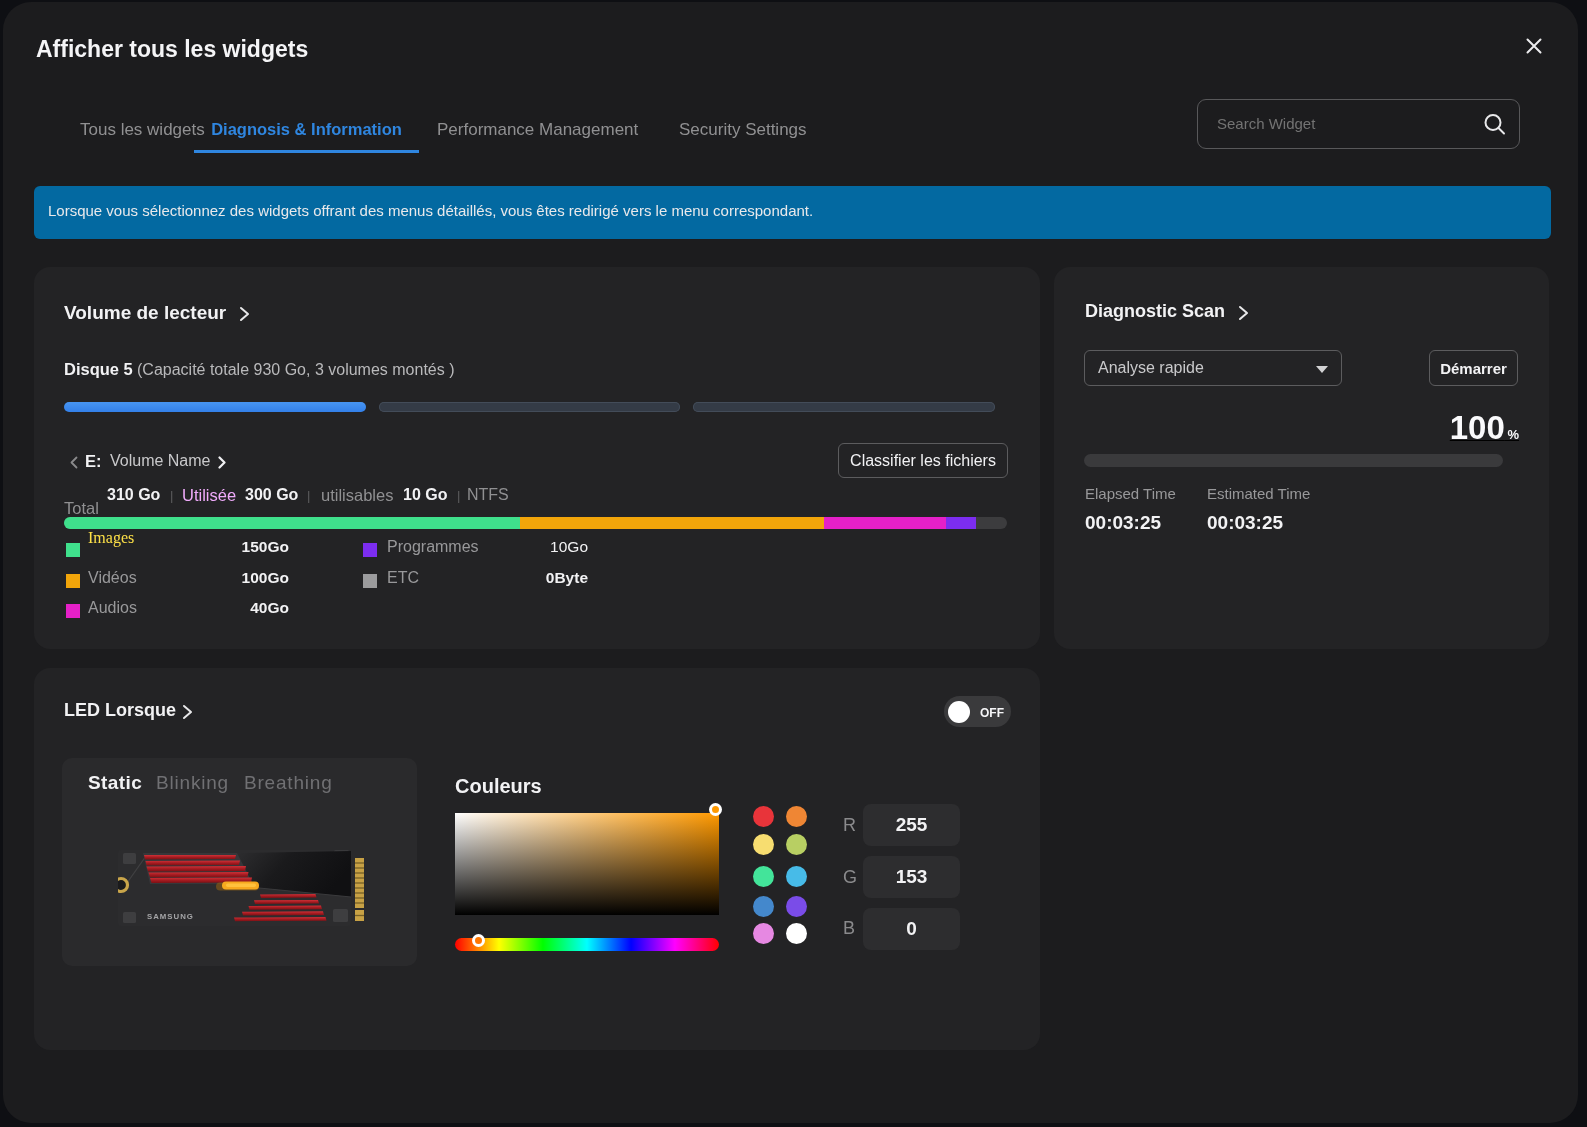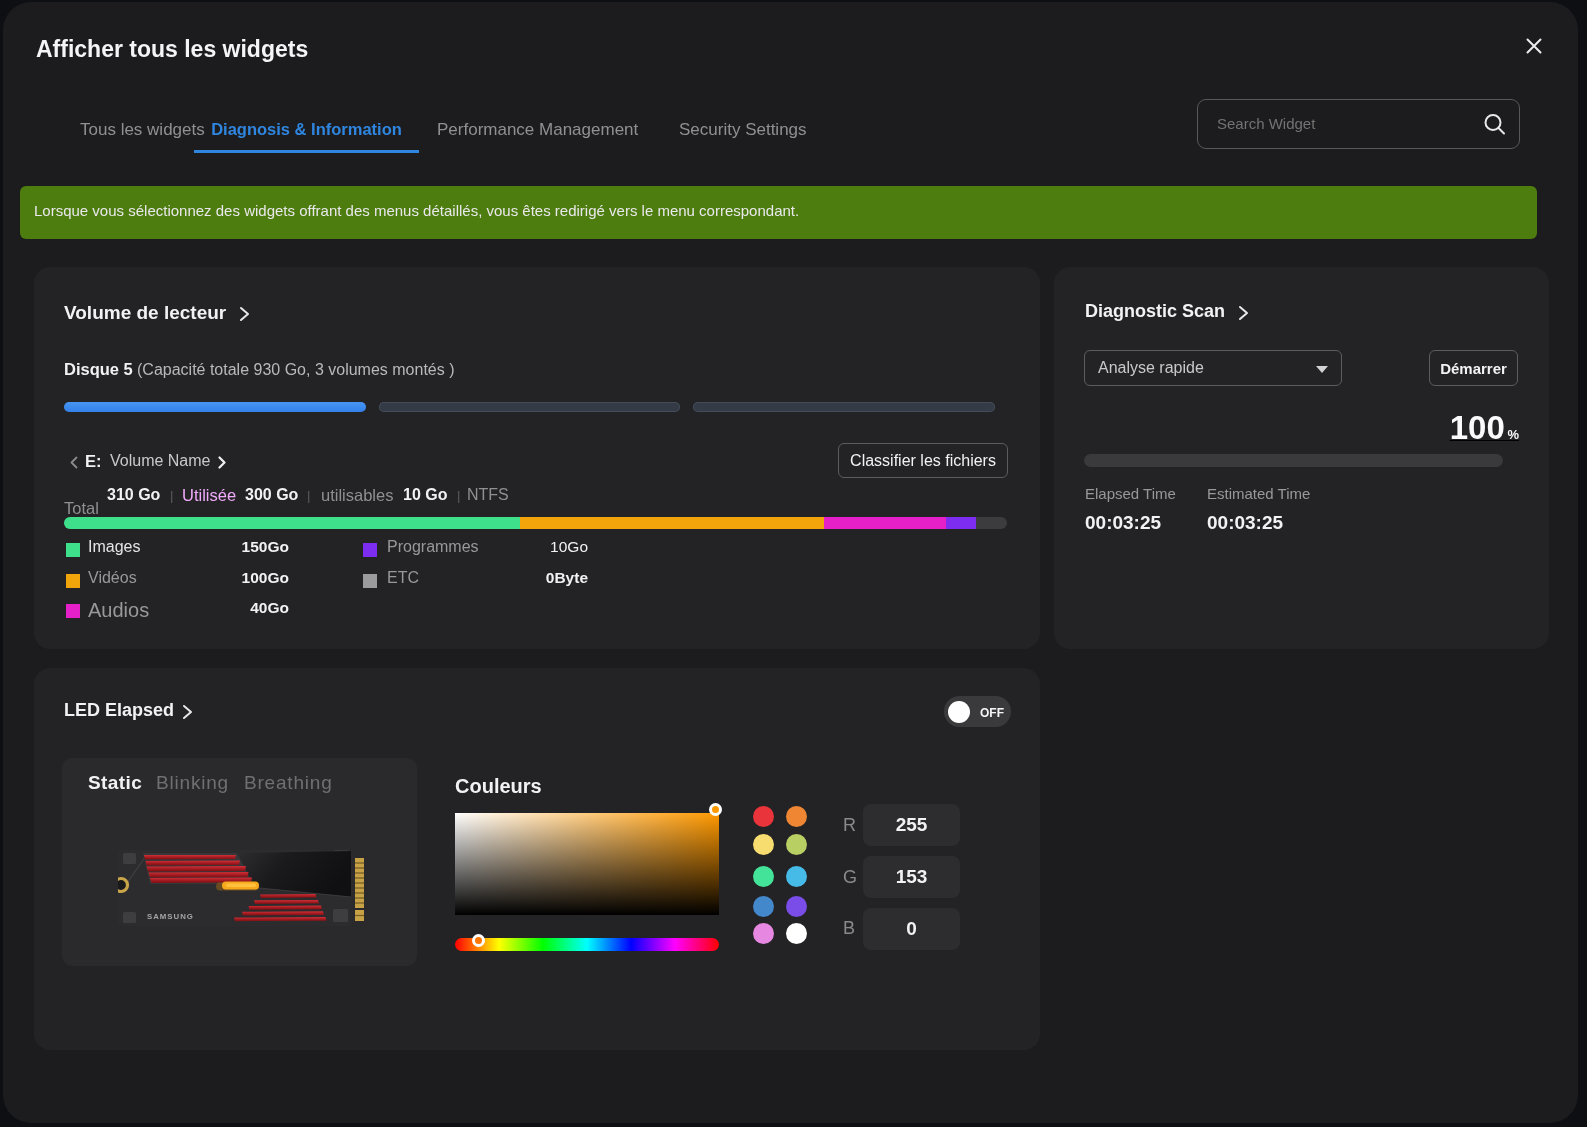--- a/index.html
+++ b/index.html
@@ -36,21 +36,21 @@
 <div class="abs" style="left:679px; top:120px; font-size:17px; color:#909092;">Security Settings</div>
 
 <div class="abs" style="left:1197px; top:99px; width:323px; height:50px; border:1px solid #58585a; border-radius:9px;">
   <div class="abs" style="left:19px; top:15px; font-size:15px; color:#737373;">Search Widget</div>
   <svg class="abs" style="left:284px; top:12px;" width="26" height="26" viewBox="0 0 26 26">
     <circle cx="11" cy="10.5" r="7.5" stroke="#e8e8ea" stroke-width="2" fill="none"></circle>
     <path d="M16.5 16 L22 21.5" stroke="#e8e8ea" stroke-width="2" stroke-linecap="round"></path>
   </svg>
 </div>
 
-<div class="abs" style="left:20px; top:186px; width:1517px; height:53px; background:#4d7c0f; border-radius:6px;">
+<div class="abs" style="left:34px; top:186px; width:1517px; height:53px; background:#0369a1; border-radius:6px;">
   <div class="abs" style="left:14px; top:16px; font-size:15px; color:#e9e9eb;">Lorsque vous sélectionnez des widgets offrant des menus détaillés, vous êtes redirigé vers le menu correspondant.</div>
 </div>
 
 <div class="card" style="left:34px; top:267px; width:1006px; height:382px;">
   <div class="abs" style="left:30px; top:35px; font-size:19px; font-weight:bold; color:#f2f2f4;">Volume de lecteur</div>
   <svg class="abs" style="left:203px; top:39px;" width="14" height="16" viewBox="0 0 14 16">
     <path d="M4 2 L11 8 L4 14" stroke="#e8e8ea" stroke-width="2" fill="none" stroke-linecap="round" stroke-linejoin="round"></path>
   </svg>
 
   <div class="abs" style="left:30px; top:93px; font-size:16.5px; font-weight:bold; color:#f2f2f4;">Disque 5</div>
@@ -85,29 +85,29 @@
   <div class="abs" style="left:433px; top:219px; font-size:16px; color:#909092;">NTFS</div>
 
   <div class="abs" style="left:30px; top:250px; width:943px; height:12px; border-radius:6px; background:#3c3c3e; overflow:hidden; display:flex;">
     <div style="width:456px; background:#3fe08c;"></div>
     <div style="width:304px; background:#f2a50a;"></div>
     <div style="width:122px; background:#e520c8;"></div>
     <div style="width:30px; background:#7c2df0;"></div>
   </div>
 
   <div class="abs" style="left:32px; top:276px; width:14px; height:14px; background:#3fe08c;"></div>
-  <div class="abs" style="left:54px; top:271px; font-size:16px; color:#e5e5e5;">Images</div>
+  <div class="abs" style="left:54px; top:262px; font-size:16px; color:#fde047;font-family:Liberation Serif, serif;">Images</div>
   <div class="abs" style="left:160px; top:271px; width:95px; text-align:right; font-size:15.5px; font-weight:bold; color:#f2f2f4;">150Go</div>
 
   <div class="abs" style="left:32px; top:307px; width:14px; height:14px; background:#f2a50a;"></div>
   <div class="abs" style="left:54px; top:302px; font-size:16px; color:#98989a;">Vidéos</div>
   <div class="abs" style="left:160px; top:302px; width:95px; text-align:right; font-size:15.5px; font-weight:bold; color:#f2f2f4;">100Go</div>
 
   <div class="abs" style="left:32px; top:337px; width:14px; height:14px; background:#e520c8;"></div>
-  <div class="abs" style="left:54px; top:332px; font-size:20px; color:#98989a;">Audios</div>
+  <div class="abs" style="left:54px; top:332px; font-size:16px; color:#98989a;">Audios</div>
   <div class="abs" style="left:160px; top:332px; width:95px; text-align:right; font-size:15.5px; font-weight:bold; color:#f2f2f4;">40Go</div>
 
   <div class="abs" style="left:329px; top:276px; width:14px; height:14px; background:#7c2df0;"></div>
   <div class="abs" style="left:353px; top:271px; font-size:16px; color:#98989a;">Programmes</div>
   <div class="abs" style="left:460px; top:271px; width:94px; text-align:right; font-size:15.5px; font-weight:normal; color:#f2f2f4;">10Go</div>
 
   <div class="abs" style="left:329px; top:307px; width:14px; height:14px; background:#9b9b9d;"></div>
   <div class="abs" style="left:353px; top:302px; font-size:16px; color:#98989a;">ETC</div>
   <div class="abs" style="left:460px; top:302px; width:94px; text-align:right; font-size:15.5px; font-weight:bold; color:#f2f2f4;">0Byte</div>
 </div>
@@ -131,21 +131,21 @@
 
   <div class="abs" style="left:30px; top:187px; width:419px; height:13px; border-radius:7px; background:#3a3a3c;"></div>
 
   <div class="abs" style="left:31px; top:218px; font-size:15px; color:#98989a;">Elapsed Time</div>
   <div class="abs" style="left:153px; top:218px; font-size:15px; color:#98989a;">Estimated Time</div>
   <div class="abs" style="left:31px; top:245px; font-size:19px; font-weight:bold; color:#f2f2f4;">00:03:25</div>
   <div class="abs" style="left:153px; top:245px; font-size:19px; font-weight:bold; color:#f2f2f4;">00:03:25</div>
 </div>
 
 <div class="card" style="left:34px; top:668px; width:1006px; height:382px;">
-  <div class="abs" style="left:30px; top:32px; font-size:18px; font-weight:bold; color:#f2f2f4;">LED Elapsed</div>
+  <div class="abs" style="left:30px; top:32px; font-size:18px; font-weight:bold; color:#f2f2f4;">LED Lorsque</div>
   <svg class="abs" style="left:146px; top:36px;" width="14" height="16" viewBox="0 0 14 16">
     <path d="M4 2 L11 8 L4 14" stroke="#e8e8ea" stroke-width="2" fill="none" stroke-linecap="round" stroke-linejoin="round"></path>
   </svg>
 
   <div class="abs" style="left:910px; top:28px; width:67px; height:31px; border-radius:16px; background:#3a3a3c;">
     <div class="abs" style="left:4px; top:4.5px; width:22px; height:22px; border-radius:50%; background:#ffffff;"></div>
     <div class="abs" style="left:36px; top:9.5px; font-size:12px; font-weight:bold; color:#f5f5f7;">OFF</div>
   </div>
 
   <div class="abs" style="left:28px; top:90px; width:355px; height:208px; background:#2a2a2c; border-radius:10px;">

